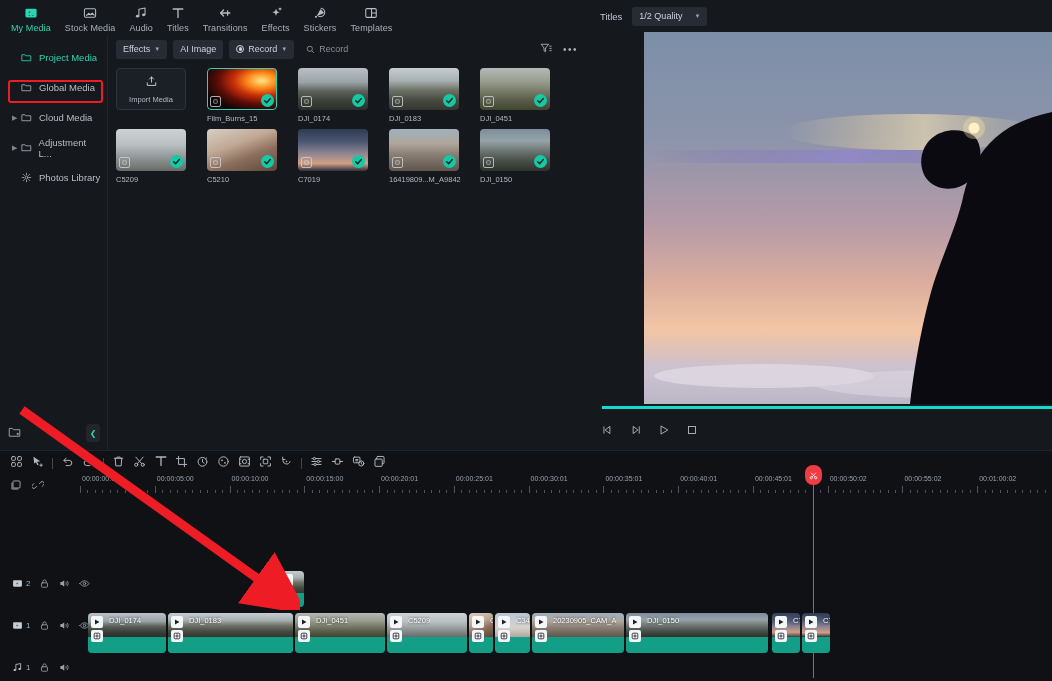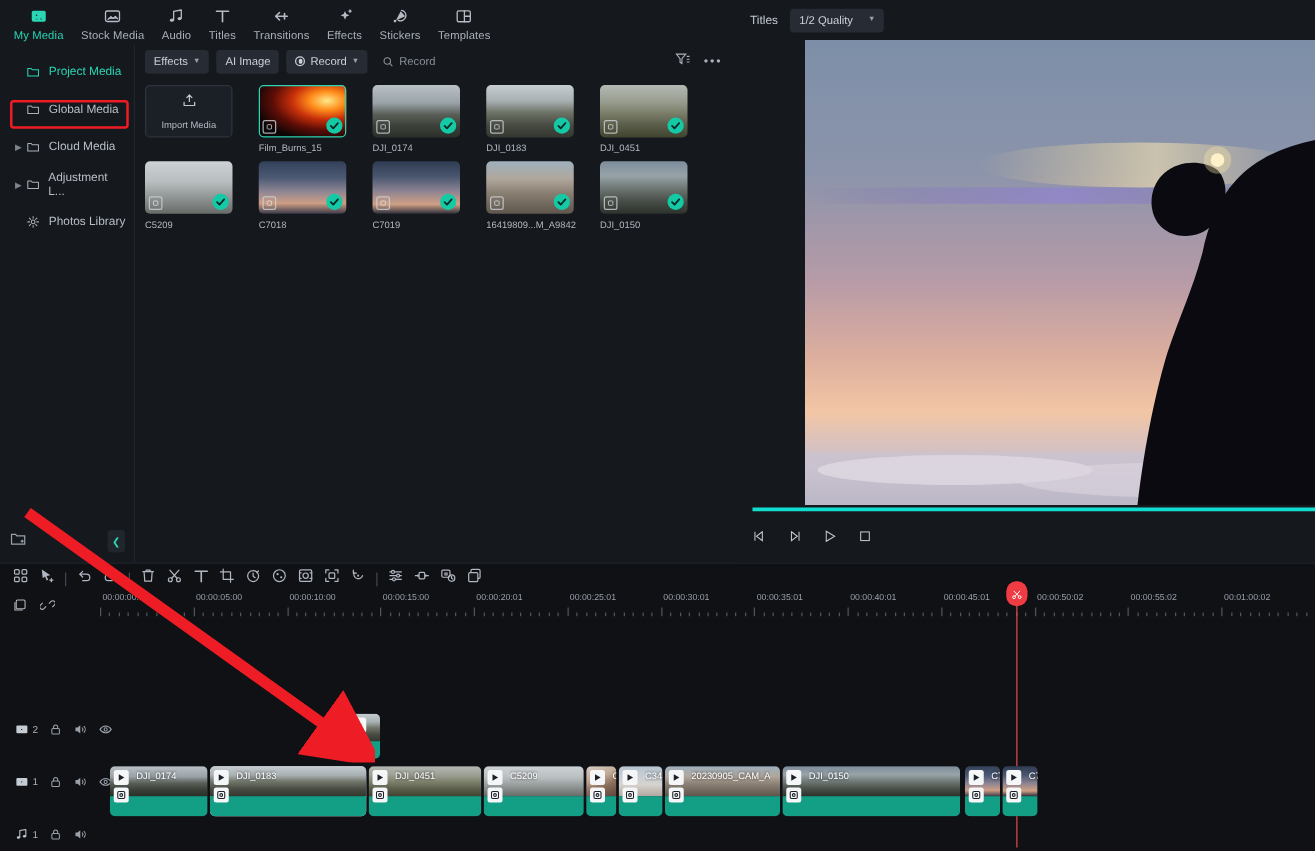--- a/index.html
+++ b/index.html
@@ -372,33 +372,33 @@
                   </span>
       <span class="check">
                     <svg width="9" height="9" viewBox="0 0 16 16" fill="none" stroke="#0a2a23" stroke-width="2.6" stroke-linecap="round" stroke-linejoin="round">
                       <path d="M3 8.4l3.4 3.4L13 4.6"></path>
                     </svg>
                   </span>
     </div>
     <div class="nm">C5209</div>
               </div>
               <div class="cell">
-                <div class="thumb" style="background:linear-gradient(180deg,#33405a 0%,#4d5a74 32%,#8e8694 58%,#cf9e83 80%,#3a3b4a 100%)">
+                <div class="thumb" style="background:linear-gradient(160deg,#d8cfc4 0%,#c0a894 38%,#8c6e5c 64%,#5c463a 100%)">
       <span class="badge-tl">
                     <svg width="7" height="7" viewBox="0 0 16 16" fill="none" stroke="#e6eaef" stroke-width="1.6">
                       <path d="M5 4h6M5 12h6M4 4v8M12 4v8"></path>
                     </svg>
                   </span>
       <span class="check">
                     <svg width="9" height="9" viewBox="0 0 16 16" fill="none" stroke="#0a2a23" stroke-width="2.6" stroke-linecap="round" stroke-linejoin="round">
                       <path d="M3 8.4l3.4 3.4L13 4.6"></path>
                     </svg>
                   </span>
     </div>
-    <div class="nm">C7018</div>
+    <div class="nm">C5210</div>
               </div>
               <div class="cell">
                 <div class="thumb" style="background:linear-gradient(180deg,#2f3b52 0%,#4a5770 30%,#8a8292 56%,#d0a084 82%,#2e2f3c 100%)">
       <span class="badge-tl">
                     <svg width="7" height="7" viewBox="0 0 16 16" fill="none" stroke="#e6eaef" stroke-width="1.6">
                       <path d="M5 4h6M5 12h6M4 4v8M12 4v8"></path>
                     </svg>
                   </span>
       <span class="check">
                     <svg width="9" height="9" viewBox="0 0 16 16" fill="none" stroke="#0a2a23" stroke-width="2.6" stroke-linecap="round" stroke-linejoin="round">

